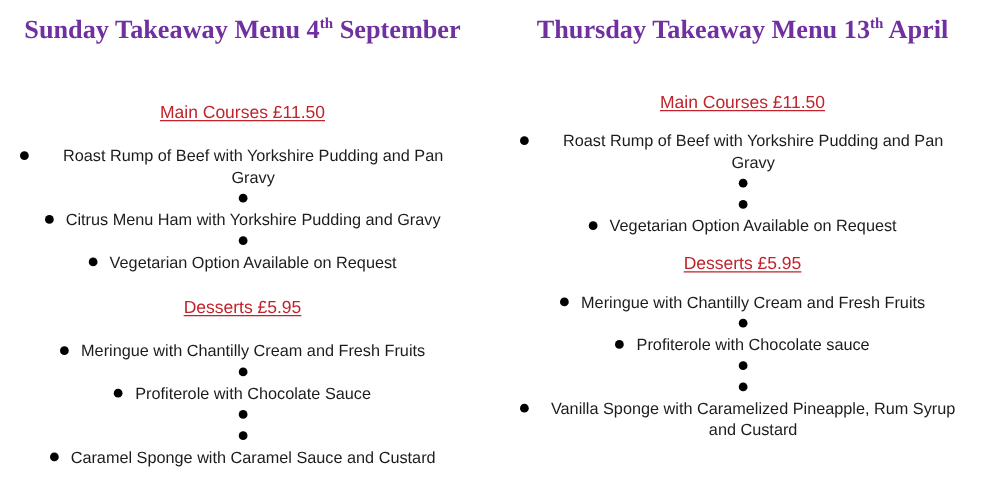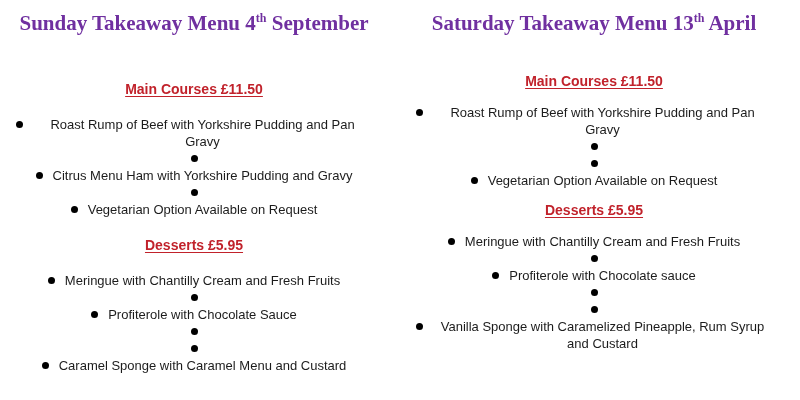--- a/index.html
+++ b/index.html
@@ -33,21 +33,21 @@
   }
   .menu-title sup {
     font-size: 12px;
     vertical-align: super;
     line-height: 0;
   }
   .section { margin: 0; }
   .section + .section { margin-top: var(--section-gap); }
   .section-heading {
     font-size: 14px;
-    font-weight: bold;
+    font-weight: normal;
     line-height: 18px;
     color: var(--heading-color, #C00000);
     text-decoration: underline;
     text-underline-offset: 2px;
     margin: 0 0 var(--heading-gap) 0;
   }
   .menu-item {
     display: flex;
     justify-content: center;
     align-items: flex-start;
@@ -113,27 +113,27 @@
       <span class="item-text">Profiterole with Chocolate Sauce</span>
     </div>
     <div class="bullet-sep">
         <span class="bullet"></span>
       </div>
     <div class="bullet-sep">
         <span class="bullet"></span>
       </div>
     <div class="menu-item">
       <span class="bullet"></span>
-      <span class="item-text">Caramel Sponge with Caramel Menu and Custard</span>
+      <span class="item-text">Caramel Sponge with Caramel Sauce and Custard</span>
     </div>
   </div>
 </section>
 
 <section class="col col--right">
-  <h1 class="menu-title"><span>Saturday Takeaway Menu 13</span><sup>th</sup><span> April</span></h1>
+  <h1 class="menu-title"><span>Thursday Takeaway Menu 13</span><sup>th</sup><span> April</span></h1>
 
   <div class="section">
     <h2 class="section-heading">Main Courses £11.50</h2>
     <div class="menu-item">
       <span class="bullet"></span>
       <span class="item-text">Roast Rump of Beef with Yorkshire Pudding and Pan Gravy</span>
     </div>
     <div class="bullet-sep">
         <span class="bullet"></span>
       </div>

